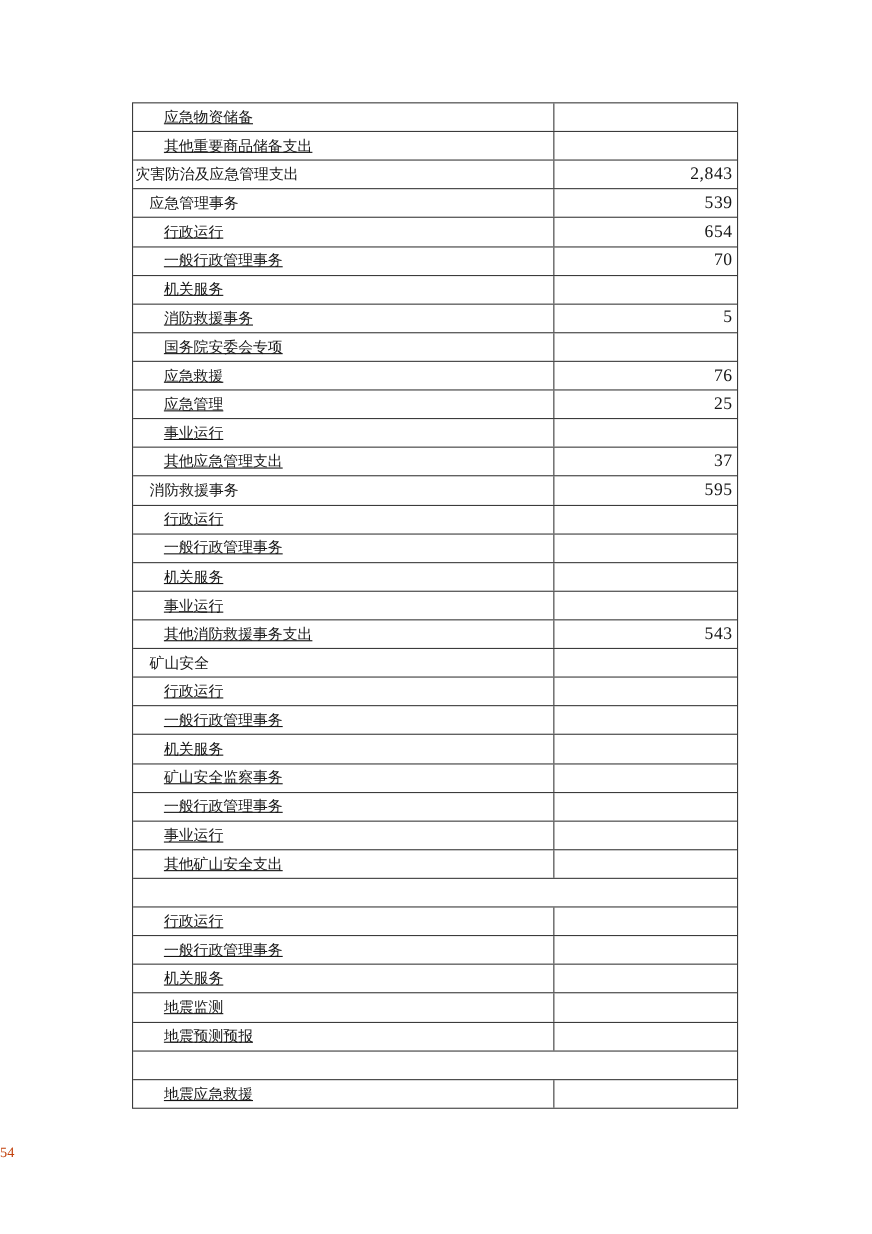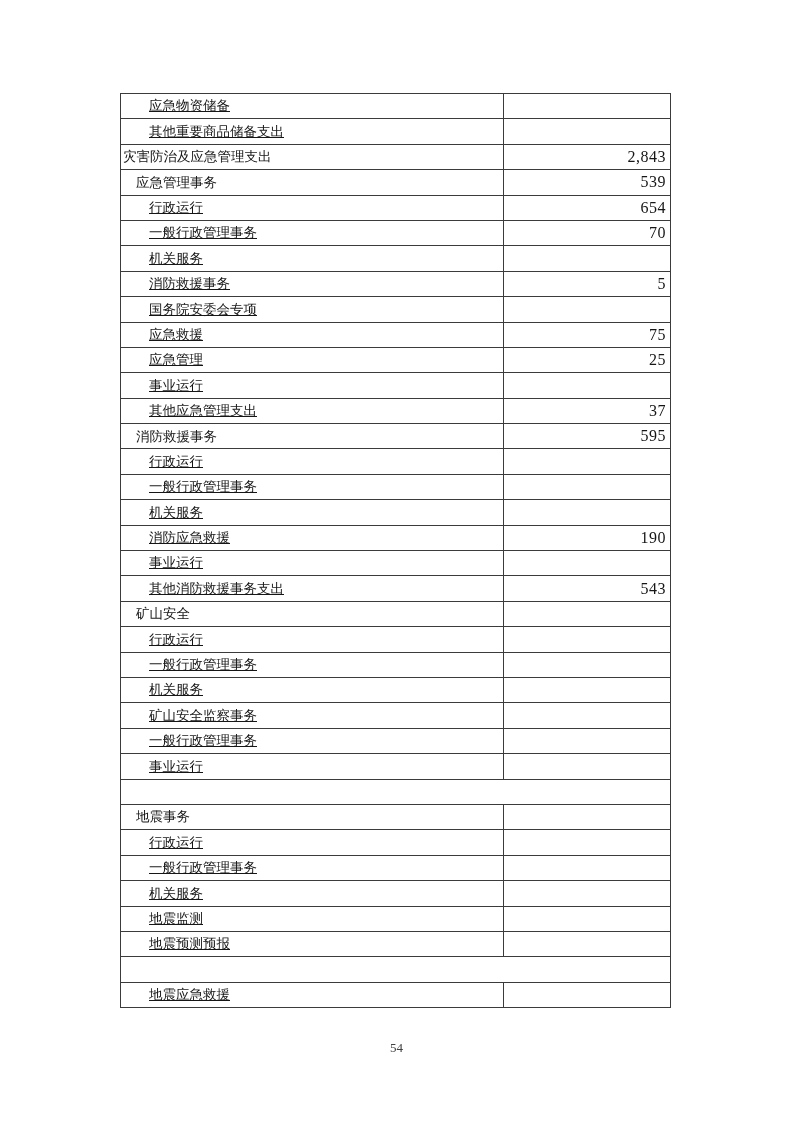--- a/index.html
+++ b/index.html
@@ -58,23 +58,22 @@
     font-size: 16px;
   }
   .indent-0 { padding-left: 2px; }
   .indent-1 { padding-left: 15px; }
   .indent-2 { padding-left: 28px; text-decoration: underline; }
   .page-number {
     position: absolute;
     top: 1040px;
     left: 0;
     width: 100%;
-    text-align: center;
     font-size: 13px;
-    color: #404040;
+    color: #c2410c;
   }
 </style>
 </head>
 <body>
 
 <div class="page">
   <div class="budget-table">
       <div class="trow">
         <div class="cell name indent-2">应急物资储备</div>
         <div class="cell value"></div>
@@ -106,21 +105,21 @@
       <div class="trow">
         <div class="cell name indent-2">消防救援事务</div>
         <div class="cell value">5</div>
       </div>
       <div class="trow">
         <div class="cell name indent-2">国务院安委会专项</div>
         <div class="cell value"></div>
       </div>
       <div class="trow">
         <div class="cell name indent-2">应急救援</div>
-        <div class="cell value">75</div>
+        <div class="cell value">76</div>
       </div>
       <div class="trow">
         <div class="cell name indent-2">应急管理</div>
         <div class="cell value">25</div>
       </div>
       <div class="trow">
         <div class="cell name indent-2">事业运行</div>
         <div class="cell value"></div>
       </div>
       <div class="trow">
@@ -137,24 +136,20 @@
       </div>
       <div class="trow">
         <div class="cell name indent-2">一般行政管理事务</div>
         <div class="cell value"></div>
       </div>
       <div class="trow">
         <div class="cell name indent-2">机关服务</div>
         <div class="cell value"></div>
       </div>
       <div class="trow">
-        <div class="cell name indent-2">消防应急救援</div>
-        <div class="cell value">190</div>
-      </div>
-      <div class="trow">
         <div class="cell name indent-2">事业运行</div>
         <div class="cell value"></div>
       </div>
       <div class="trow">
         <div class="cell name indent-2">其他消防救援事务支出</div>
         <div class="cell value">543</div>
       </div>
       <div class="trow">
         <div class="cell name indent-1">矿山安全</div>
         <div class="cell value"></div>
@@ -177,24 +172,24 @@
       </div>
       <div class="trow">
         <div class="cell name indent-2">一般行政管理事务</div>
         <div class="cell value"></div>
       </div>
       <div class="trow">
         <div class="cell name indent-2">事业运行</div>
         <div class="cell value"></div>
       </div>
       <div class="trow">
-        <div class="cell value"></div>
-      </div>
-      <div class="trow">
-        <div class="cell name indent-1">地震事务</div>
+        <div class="cell name indent-2">其他矿山安全支出</div>
+        <div class="cell value"></div>
+      </div>
+      <div class="trow">
         <div class="cell value"></div>
       </div>
       <div class="trow">
         <div class="cell name indent-2">行政运行</div>
         <div class="cell value"></div>
       </div>
       <div class="trow">
         <div class="cell name indent-2">一般行政管理事务</div>
         <div class="cell value"></div>
       </div>

